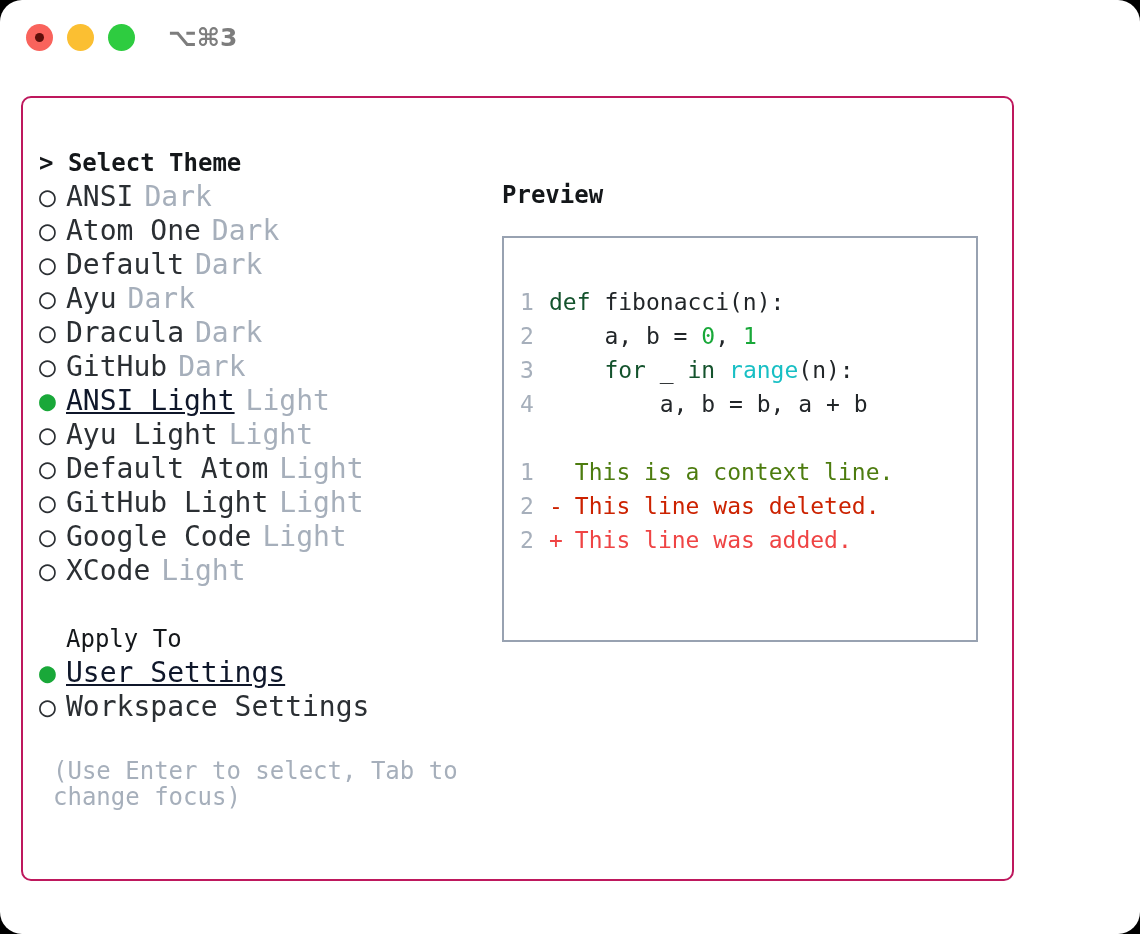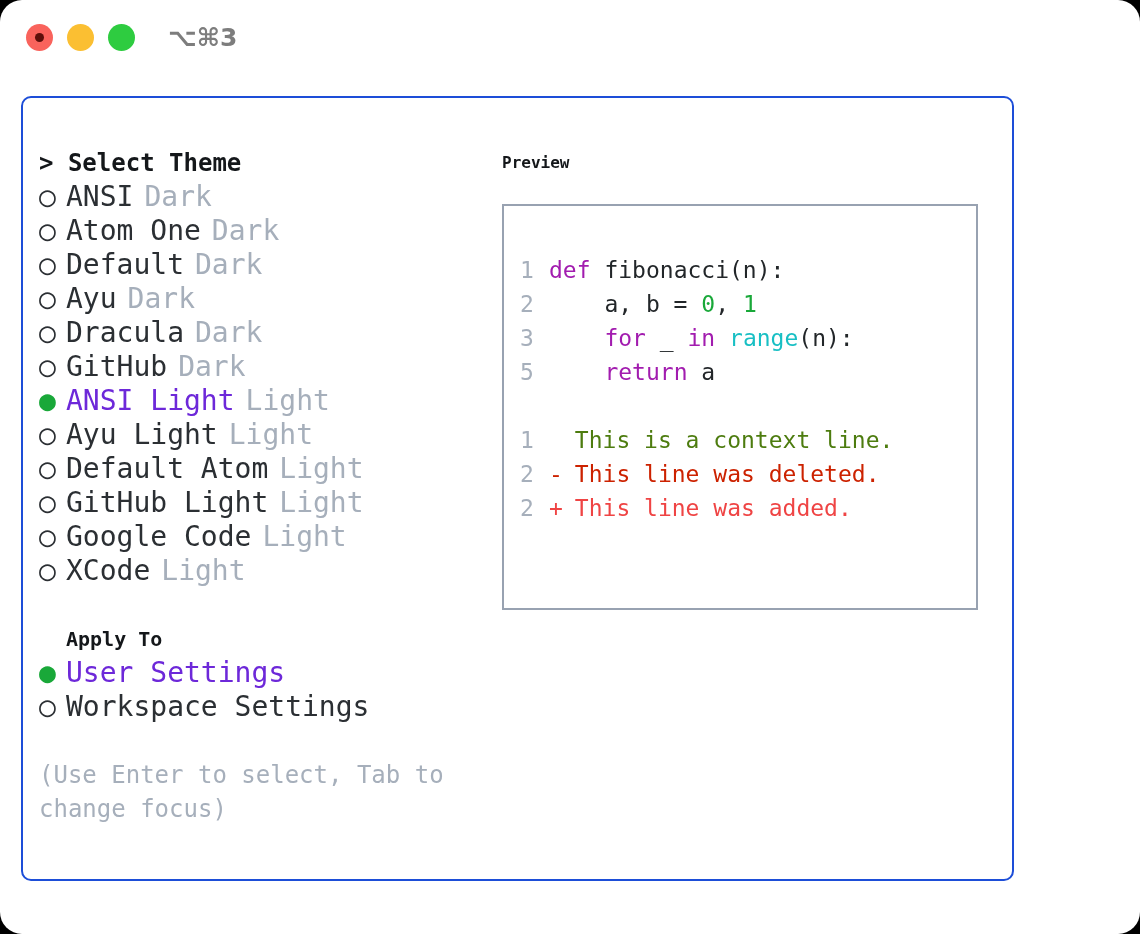--- a/index.html
+++ b/index.html
@@ -69,21 +69,21 @@
     font-family: "DejaVu Sans", sans-serif;
   }
 
   
   .panel {
     position: absolute;
     left: 21px;
     top: 96px;
     width: 993px;
     height: 785px;
-    border: 2px solid #1d4ed8;
+    border: 2px solid #be185d;
     border-radius: 10px;
     box-sizing: border-box;
     background: #ffffff;
   }
 
   .panel-inner {
     position: absolute;
     left: 0; top: 0;
     width: 100%;
     height: 100%;
@@ -114,61 +114,62 @@
     white-space: pre;
     color: #2b2f33;
     letter-spacing: 0px;
   }
   .theme-row .marker {
     display: inline-block;
     width: 27px;
     color: #2b2f33;
   }
   .theme-row.selected .marker { color: #19a839; }
-  .theme-row.selected .name   { color: #6d28d9; }
+  .theme-row.selected .name   { color: #0f172a; text-decoration: underline; }
   .theme-row .name   { color: #2b2f33; }
   .theme-row .variant {
     color: #a6afbb;
     margin-left: 11px;
   }
 
   .section-gap { height: 34px; }
 
   .apply-header {
     height: 34px;
     line-height: 34px;
-    font-size: 20px;
+    font-size: 24px;
     color: #14171a;
     white-space: pre;
     padding-left: 27px;
-    font-weight: bold;
   }
 
   .hint {
     margin-top: 34px;
     font-size: 24px;
-    line-height: 34px;
+    line-height: 26px;
     color: #a6afbb;
     width: 410px;
+    margin-left: 14px;
   }
 
   
   .right-col {
     position: absolute;
     left: 479px;
     top: 48px;
     width: 490px;
   }
   .preview-header {
-    font-size: 16px;
+    font-size: 24px;
     font-weight: bold;
     color: #14171a;
     height: 34px;
     line-height: 34px;
     white-space: pre;
+    margin-top: 32px;
   }
 
   .preview-box {
     margin-top: 24px;
     width: 476px;
     height: 406px;
     border: 2px solid #98a2b1;
     box-sizing: border-box;
     background: #ffffff;
     position: relative;
@@ -188,21 +189,21 @@
     height: 34px;
     white-space: pre;
   }
   .lineno {
     display: inline-block;
     width: 29px;
     color: #a6afbb;
     text-align: left;
   }
 
-  .tok-kw   { color: #a21caf; }
+  .tok-kw   { color: #14532d; }
   .tok-fn   { color: #18bfc4; }
   .tok-num  { color: #19a839; }
   .tok-text { color: #222629; }
 
   .diff-block { margin-top: 34px; }
   .diff-line .sign { display: inline-block; width: 12px; }
   .diff-context { color: #4d7c0f; }
   .diff-del     { color: #cc2200; }
   .diff-add     { color: #ef4444; }
 </style>
@@ -254,21 +255,21 @@
       </div>
 
       <div class="right-col">
         <div class="preview-header">Preview</div>
         <div class="preview-box">
           <div class="code-area">
             <div id="code-lines">
                 <div class="code-line"><span class="lineno">1</span><span class="tok-kw">def</span><span class="tok-text"> fibonacci(n):</span></div>
                 <div class="code-line"><span class="lineno">2</span><span class="tok-text">    a, b = </span><span class="tok-num">0</span><span class="tok-text">, </span><span class="tok-num">1</span></div>
                 <div class="code-line"><span class="lineno">3</span><span class="tok-text">    </span><span class="tok-kw">for</span><span class="tok-text"> _ </span><span class="tok-kw">in</span><span class="tok-text"> </span><span class="tok-fn">range</span><span class="tok-text">(n):</span></div>
-                <div class="code-line"><span class="lineno">5</span><span class="tok-text">    </span><span class="tok-kw">return</span><span class="tok-text"> a</span></div>
+                <div class="code-line"><span class="lineno">4</span><span class="tok-text">        a, b = b, a + b</span></div>
               </div>
             <div id="diff-lines" class="diff-block">
                 <div class="diff-line"><span class="lineno">1</span><span class="diff-context"><span class="sign"> </span><span> This is a context line.</span></span></div>
                 <div class="diff-line"><span class="lineno">2</span><span class="diff-del"><span class="sign">-</span><span> This line was deleted.</span></span></div>
                 <div class="diff-line"><span class="lineno">2</span><span class="diff-add"><span class="sign">+</span><span> This line was added.</span></span></div>
               </div>
           </div>
         </div>
       </div>
 

